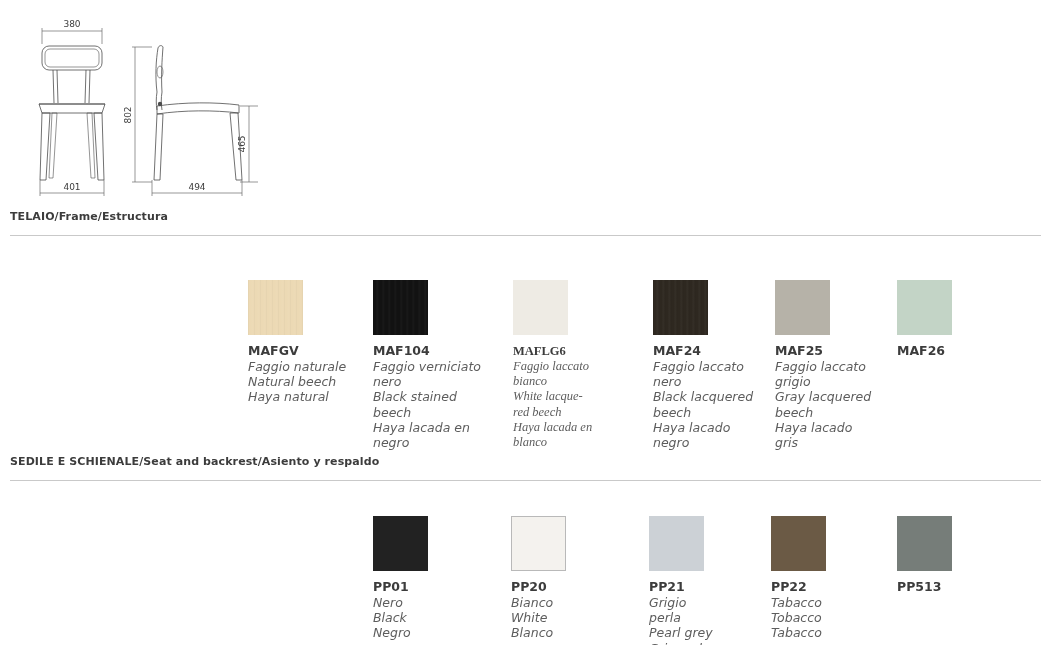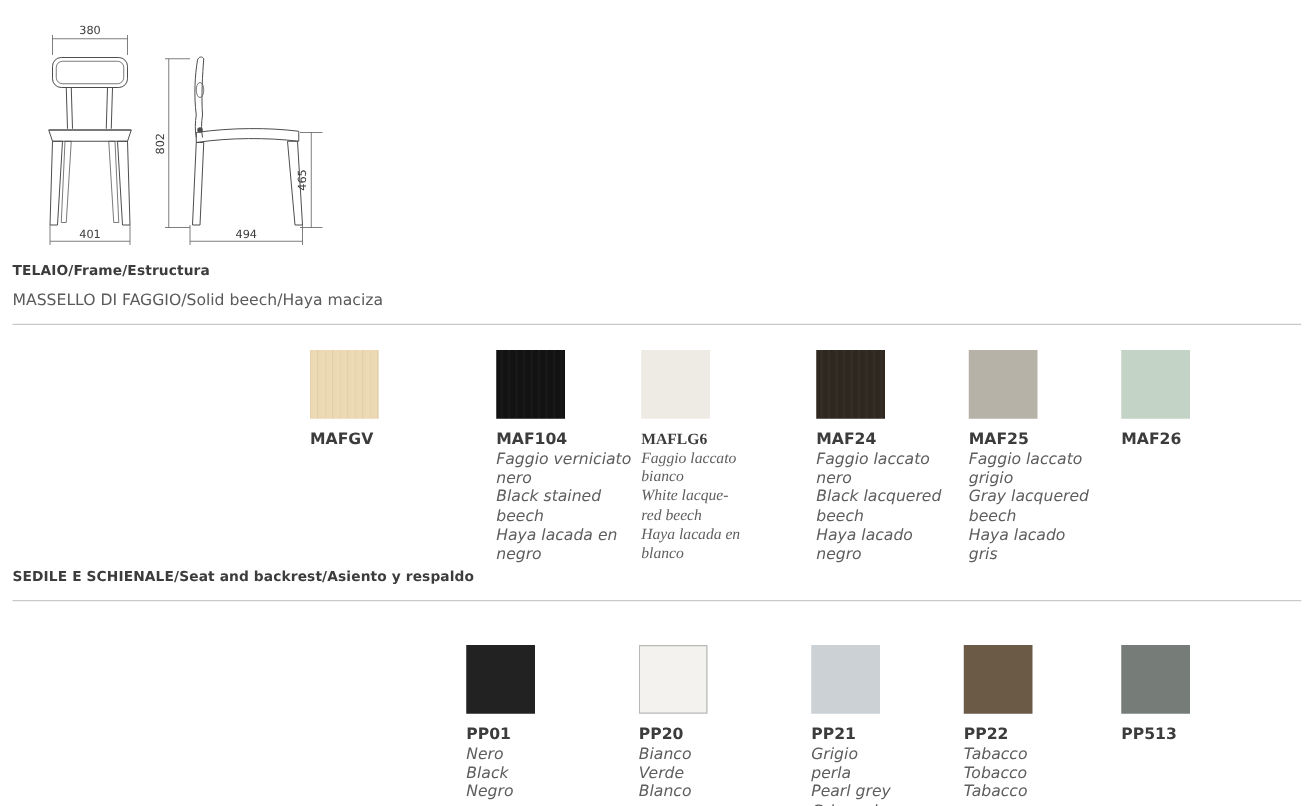--- a/index.html
+++ b/index.html
@@ -176,34 +176,38 @@
       <text x="72" y="190" text-anchor="middle">401</text>
       <text x="197" y="190" text-anchor="middle">494</text>
       <text x="131" y="115" text-anchor="middle" transform="rotate(-90 131 115)">802</text>
       <text x="245" y="144" text-anchor="middle" transform="rotate(-90 245 144)">465</text>
     </g>
   </svg>
 </div>
 
 <div class="section" style="top:210px;">
   <div class="sec-title">TELAIO/Frame/Estructura</div>
-  <div class="sec-sub">MASSELLO DI FAGGIO/Solid beech/Haya maciza</div>
   <div class="rule"></div>
 </div>
 
 <div class="swatch-row" style="top:280px;">
 
   <div class="swatch-cell" style="left:232px; width:118px;">
     <div class="chip" style="background:#ecd9b4;">
         <div class="grain"></div>
       </div>
     <div class="code">MAFGV</div>
-  </div>
-
-  <div class="swatch-cell" style="left:357px; width:132px;margin-left:24px;">
+    <div class="descs">
+      <div>Faggio naturale</div>
+      <div>Natural beech</div>
+      <div>Haya natural</div>
+    </div>
+  </div>
+
+  <div class="swatch-cell" style="left:357px; width:132px;">
     <div class="chip" style="background:#121212;">
         <div class="grain"></div>
       </div>
     <div class="code">MAF104</div>
     <div class="descs">
       <div>Faggio verniciato
 nero</div>
       <div>Black stained
 beech</div>
       <div>Haya lacada en
@@ -273,21 +277,21 @@
       <div>Black</div>
       <div>Negro</div>
     </div>
   </div>
 
   <div class="swatch-cell" style="left:495px; width:130px;">
     <div class="chip nograin bordered" style="background:#f4f2ee;"></div>
     <div class="code">PP20</div>
     <div class="descs">
       <div>Bianco</div>
-      <div>Verde</div>
+      <div>White</div>
       <div>Blanco</div>
     </div>
   </div>
 
   <div class="swatch-cell" style="left:633px; width:118px;">
     <div class="chip nograin" style="background:#ccd1d6;"></div>
     <div class="code">PP21</div>
     <div class="descs">
       <div>Grigio
 perla</div>

